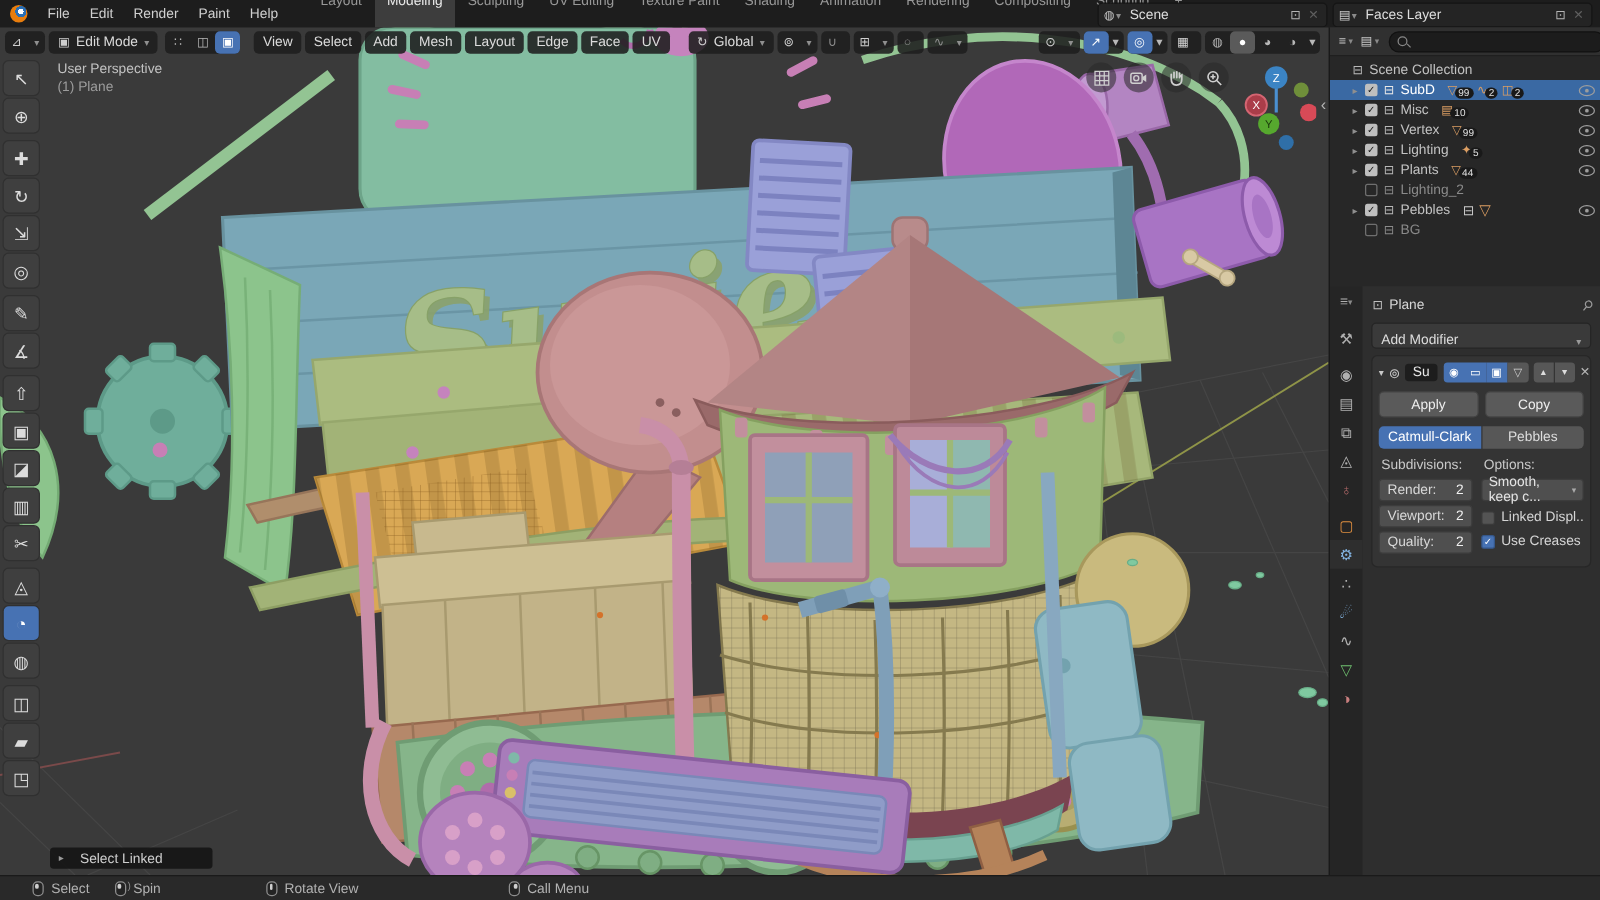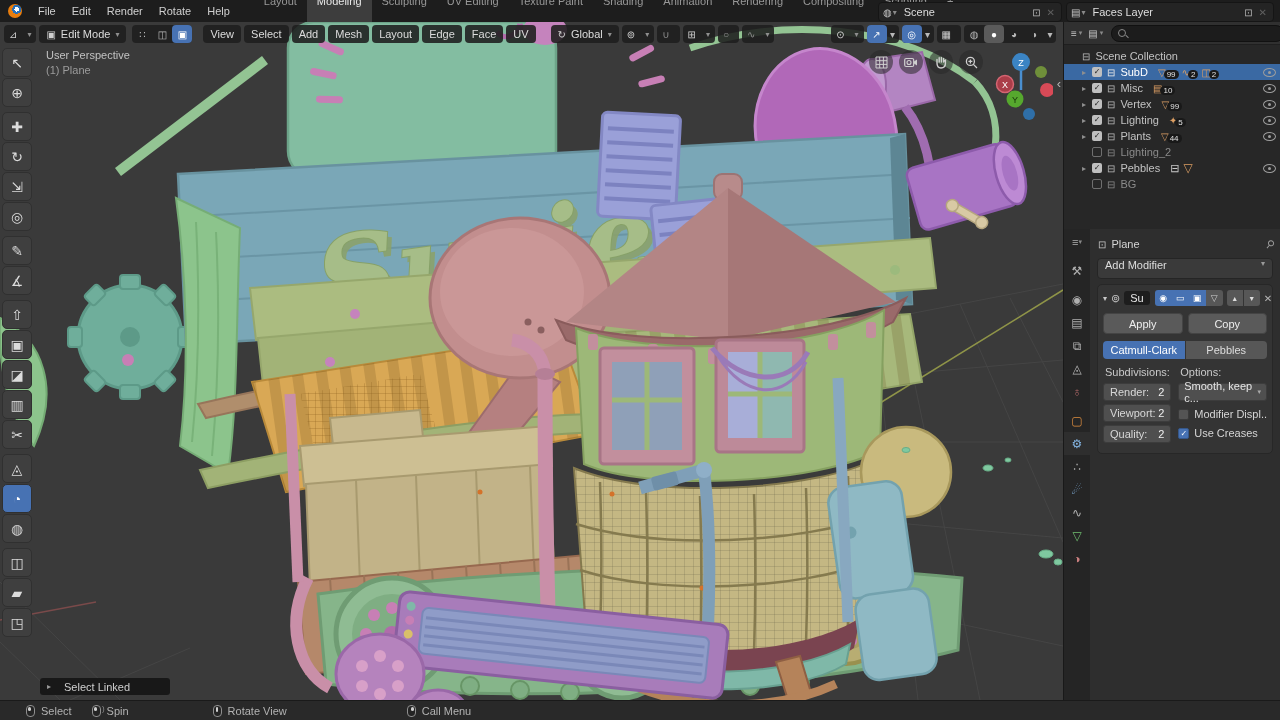--- a/index.html
+++ b/index.html
@@ -84,21 +84,21 @@
   .ptabs{position:absolute;left:0;top:0;width:26px;bottom:0;background:#252525;display:flex;flex-direction:column;align-items:center;padding-top:2px}
   .ptab{width:26px;height:23px;display:flex;align-items:center;justify-content:center;font-size:12px;color:#b0b0b0;cursor:pointer}
   .ptab.sel0{height:22px;font-size:11px}
   .ptab.active{background:#2e2e2e;color:#84b5e3}
   .pgap{height:6px}
   .pt-world{color:#b56a6a}.pt-object{color:#dd8d3f}.pt-physics{color:#84b5e3}.pt-data{color:#6fbf6f}.pt-material{color:#c97f7f}
   .pcontent{position:absolute;left:26px;top:0;right:0;bottom:0;padding:4px 6px}
   .crumb{height:22px;display:flex;align-items:center;color:#d5d5d5}
   .crumb .oic{color:#c0c0c0;margin:0 5px 0 2px;font-size:10px}
   .crumb .pin{margin-left:auto;color:#9a9a9a;font-size:11px;transform:rotate(40deg);cursor:pointer}
-  .addmod{height:19px;background:#3a3a3a;border:1px solid #252525;border-radius:4px;display:flex;align-items:flex-start;padding:0 7px;color:#ddd;cursor:pointer;margin:3px 1px 5px}
+  .addmod{height:19px;background:#3a3a3a;border:1px solid #252525;border-radius:4px;display:flex;align-items:flex-end;padding:0 7px;color:#ddd;cursor:pointer;margin:3px 1px 5px}
   .addmod .chev{margin-left:auto;color:#9a9a9a;font-size:8px}
   .modbox{background:#343434;border:1px solid #272727;border-radius:5px;padding:4px 5px 7px;margin:0 1px}
   .mhead{display:flex;align-items:center;height:18px}
   .mhead .exp2{color:#c8c8c8;font-size:8px;margin-right:4px;cursor:pointer}
   .mhead .mico{color:#c8c8c8;font-size:11px;margin-right:4px}
   .mname{background:#1d1d1d;border-radius:3px;color:#e8e8e8;padding:1px 6px;margin-right:5px;cursor:text}
   .mtog{display:flex;margin-right:4px}
   .mt{width:17px;height:16px;display:flex;align-items:center;justify-content:center;font-size:9px;color:#fff;background:#4772b3;cursor:pointer}
   .mt:first-child{border-radius:3px 0 0 3px}.mt:last-child{border-radius:0 3px 3px 0}
   .mt.off{background:#575757;color:#cfcfcf}
@@ -140,21 +140,21 @@
 </head>
 <body>
 
 <div class="app">
 
   <div class="topbar">
     <span class="logo"></span>
     <span class="menu">File</span>
     <span class="menu">Edit</span>
     <span class="menu">Render</span>
-    <span class="menu">Rotate</span>
+    <span class="menu">Paint</span>
     <span class="menu">Help</span>
     <div class="tabs">
       <span class="tab">Layout</span>
       <span class="tab active">Modeling</span>
       <span class="tab">Sculpting</span>
       <span class="tab">UV Editing</span>
       <span class="tab">Texture Paint</span>
       <span class="tab">Shading</span>
       <span class="tab">Animation</span>
       <span class="tab">Rendering</span>
@@ -879,21 +879,21 @@
                 </div>
               </div>
               <div class="col-r">
                 <div class="collabel">Options:</div>
                 <div class="dfield">
                   <span>Smooth, keep c...</span>
                   <span class="chev">▾</span>
                 </div>
                 <div class="chkrow">
                   <span class="chk"></span>
-                  <span class="cl">Modifier Displ..</span>
+                  <span class="cl">Linked Displ..</span>
                 </div>
                 <div class="chkrow">
                   <span class="chk on">✓</span>
                   <span class="cl">Use Creases</span>
                 </div>
               </div>
             </div>
           </div>
         </div>
       </div>

